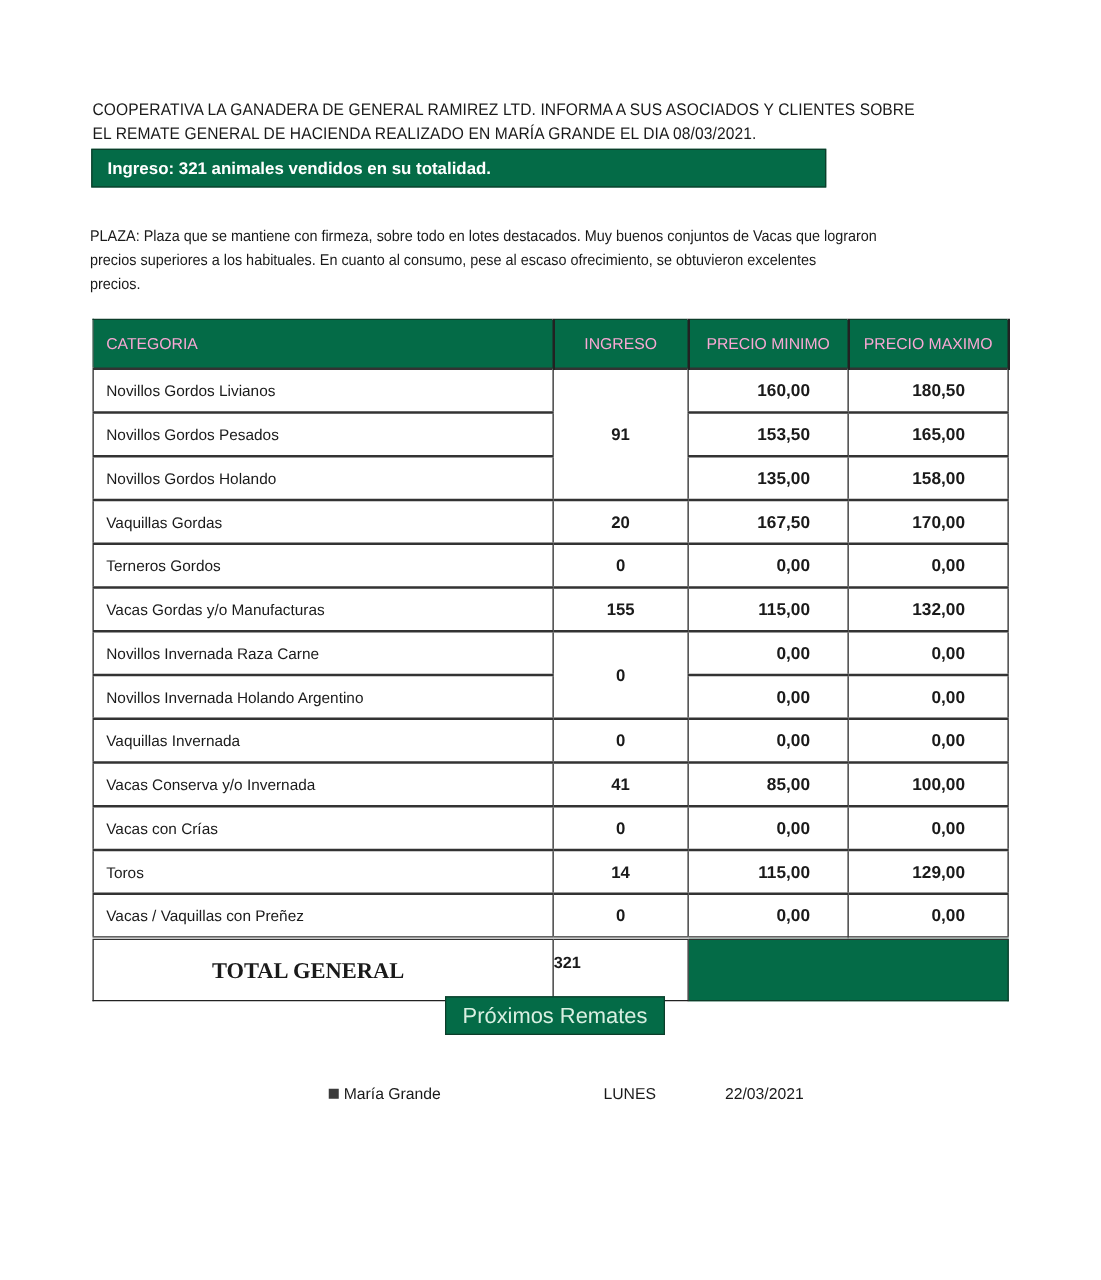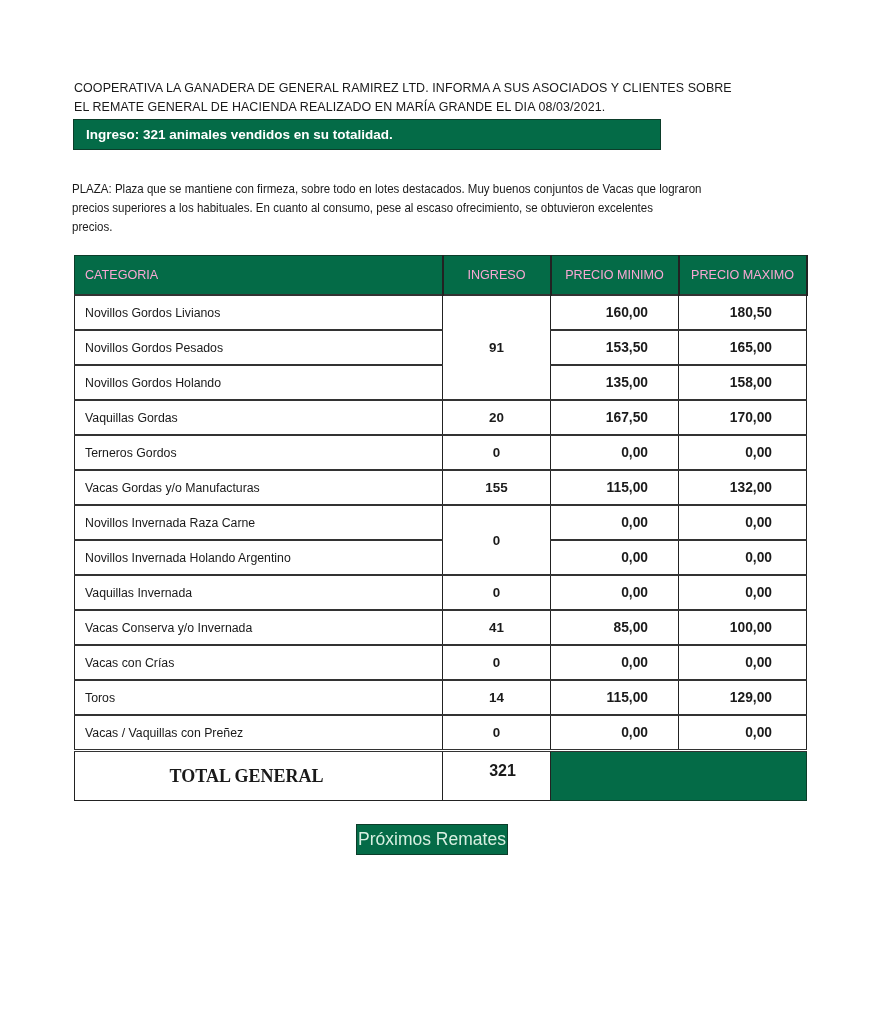--- a/index.html
+++ b/index.html
@@ -37,24 +37,24 @@
     table.main td {
       border: 1px solid #222; border-top: 2px solid #333;
       height: 33px; padding: 0;
     }
     table.main td.cat { padding-left: 10px; font-size: 12.3px; }
     table.main td.num { text-align: center; font-weight: bold; font-size: 13.4px; }
     table.main td.price { text-align: right; padding-right: 30px; font-weight: bold; font-size: 13.8px; }
     table.main td.price.max { padding-right: 34px; }
     table.main tr.total td { height: 38px; border-top: 3px double #333; }
     table.main td.total-label { text-align: center; padding-right: 24px; font-weight: bold; font-size: 18px; font-family: Liberation Serif, serif; }
-    table.main td.total-value { text-align: center; font-weight: bold; font-size: 16px; vertical-align: top; padding-top: 10px; padding-left: 12px; }
+    table.main td.total-value { font-weight: bold; font-size: 13px; vertical-align: top; padding-top: 10px; }
     table.main td.total-fill { background: #046b47; border: 1px solid #0c3d2a; }
     .proximos {
-      position: absolute; left: 356px; top: 824px; width: 152px; height: 31px;
+      position: absolute; left: 356px; top: 797px; width: 176px; height: 31px;
       background: #046b47; border: 1px solid #0c3d2a; box-sizing: border-box;
       color: #d8efe1; font-size: 17.5px; text-align: center; line-height: 29px;
     }
     .remates {
       position: absolute; left: 263px; top: 866px; width: 380px;
       font-size: 12.6px;
     }
     .remate-row { display: flex; height: 18.5px; align-items: center; }
     .bullet { width: 8px; height: 8px; background: #3a3a3a; margin-right: 4px; }
     .place { width: 180px; }
@@ -172,13 +172,19 @@
       <td class="total-label">TOTAL GENERAL</td>
       <td class="total-value">321</td>
       <td class="total-fill" colspan="2"></td>
     </tr>
   </tbody>
 </table>
 
 <div class="proximos">Próximos Remates</div>
 
 <div class="remates">
+  <div class="remate-row">
+    <span class="bullet"></span>
+    <span class="place">María Grande</span>
+    <span class="day">LUNES</span>
+    <span class="date">22/03/2021</span>
+  </div>
 </div>
 
 </body></html>

